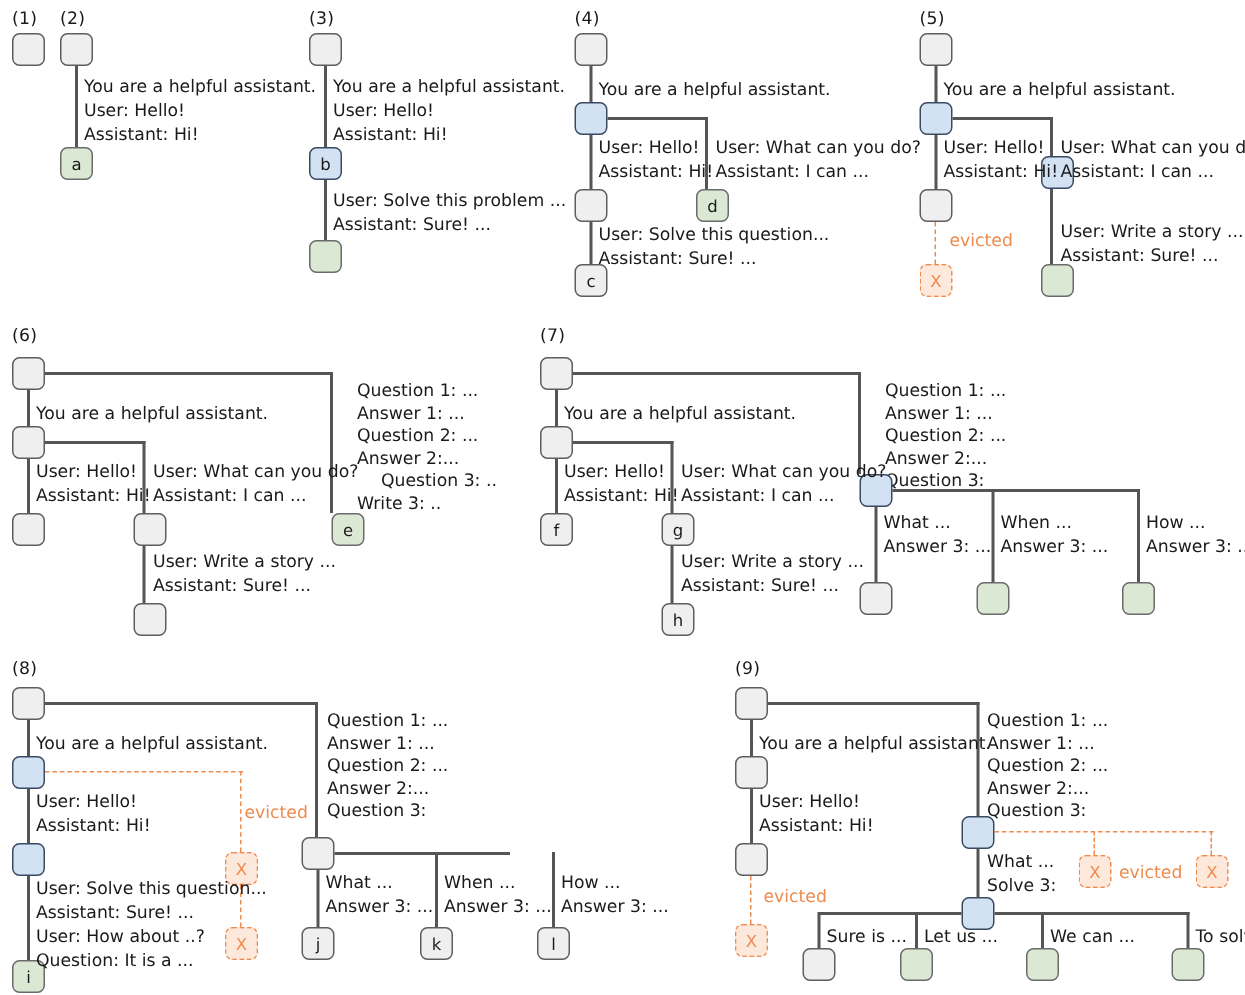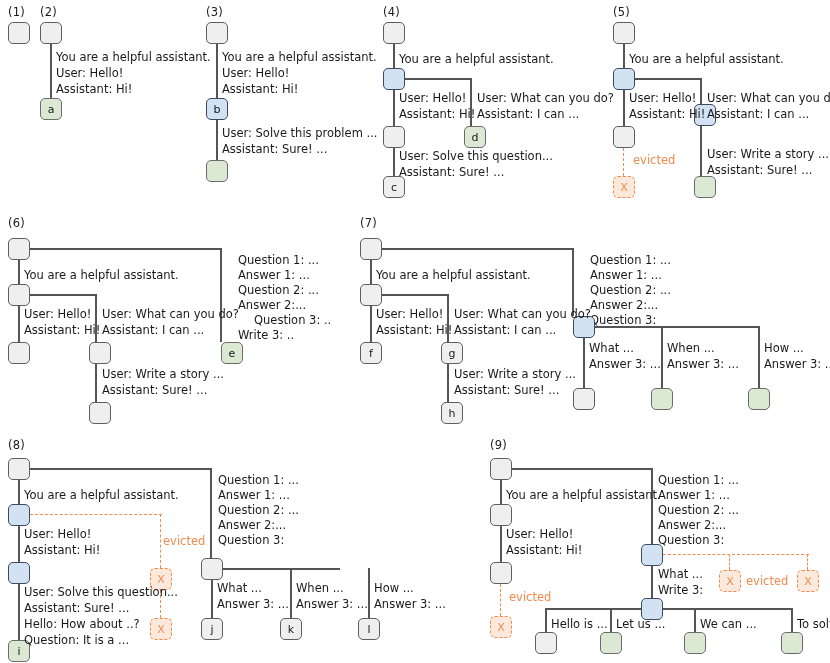--- a/index.html
+++ b/index.html
@@ -216,21 +216,21 @@
   <div class="node evicted" style="left:150px;top:618px;">X</div>
   <div class="evicted-label" style="left:163px;top:534px;">evicted</div>
   <div class="edge v" style="left:18px;top:526px;height:36px;"></div>
   <div class="node blue" style="left:8px;top:562px;"></div>
   <div class="txt" style="left:24px;top:526px;">User: Hello!</div>
   <div class="txt" style="left:24px;top:542px;">Assistant: Hi!</div>
   <div class="edge v" style="left:18px;top:584px;height:56px;"></div>
   <div class="node green" style="left:8px;top:640px;">i</div>
   <div class="txt" style="left:24px;top:584px;">User: Solve this question...</div>
   <div class="txt" style="left:24px;top:600px;">Assistant: Sure! ...</div>
-  <div class="txt" style="left:24px;top:616px;">Hello: How about ..?</div>
+  <div class="txt" style="left:24px;top:616px;">User: How about ..?</div>
   <div class="txt" style="left:24px;top:632px;">Question: It is a ...</div>
 
   <div class="panel-label" style="left:490px;top:438px;">(9)</div>
   <div class="node gray" style="left:490px;top:458px;"></div>
   <div class="edge h" style="left:512px;top:468px;width:141px;"></div>
   <div class="edge v" style="left:651.3px;top:468px;height:86px;"></div>
   <div class="txt" style="left:658px;top:472px;">Question 1: ...</div>
   <div class="txt" style="left:658px;top:487px;">Answer 1: ...</div>
   <div class="txt" style="left:658px;top:502px;">Question 2: ...</div>
   <div class="txt" style="left:658px;top:517px;">Answer 2:...</div>
@@ -239,28 +239,28 @@
 
   <div class="dedge h" style="left:663px;top:554px;width:146px;"></div>
   <div class="dedge v" style="left:729.3px;top:554px;height:16px;"></div>
   <div class="dedge v" style="left:807.3px;top:554px;height:16px;"></div>
   <div class="node evicted" style="left:719px;top:570px;">X</div>
   <div class="node evicted" style="left:797px;top:570px;">X</div>
   <div class="evicted-label" style="left:746px;top:574px;">evicted</div>
 
   <div class="edge v" style="left:651.3px;top:566px;height:32px;"></div>
   <div class="txt" style="left:658px;top:566px;">What ...</div>
-  <div class="txt" style="left:658px;top:582px;">Write 3:</div>
+  <div class="txt" style="left:658px;top:582px;">Solve 3:</div>
   <div class="node blue" style="left:641px;top:598px;"></div>
 
   <div class="edge h" style="left:546px;top:608px;width:95px;"></div>
   <div class="edge h" style="left:663px;top:608px;width:130px;"></div>
   <div class="edge v" style="left:545.3px;top:608px;height:24px;"></div>
   <div class="node gray" style="left:535px;top:632px;"></div>
-  <div class="txt" style="left:551px;top:616px;">Hello is ...</div>
+  <div class="txt" style="left:551px;top:616px;">Sure is ...</div>
   <div class="edge v" style="left:610.3px;top:608px;height:24px;"></div>
   <div class="node green" style="left:600px;top:632px;"></div>
   <div class="txt" style="left:616px;top:616px;">Let us ...</div>
   <div class="edge v" style="left:694.3px;top:608px;height:24px;"></div>
   <div class="node green" style="left:684px;top:632px;"></div>
   <div class="txt" style="left:700px;top:616px;">We can ...</div>
   <div class="edge v" style="left:791.3px;top:608px;height:24px;"></div>
   <div class="node green" style="left:781px;top:632px;"></div>
   <div class="txt" style="left:797px;top:616px;">To solve ...</div>
 

